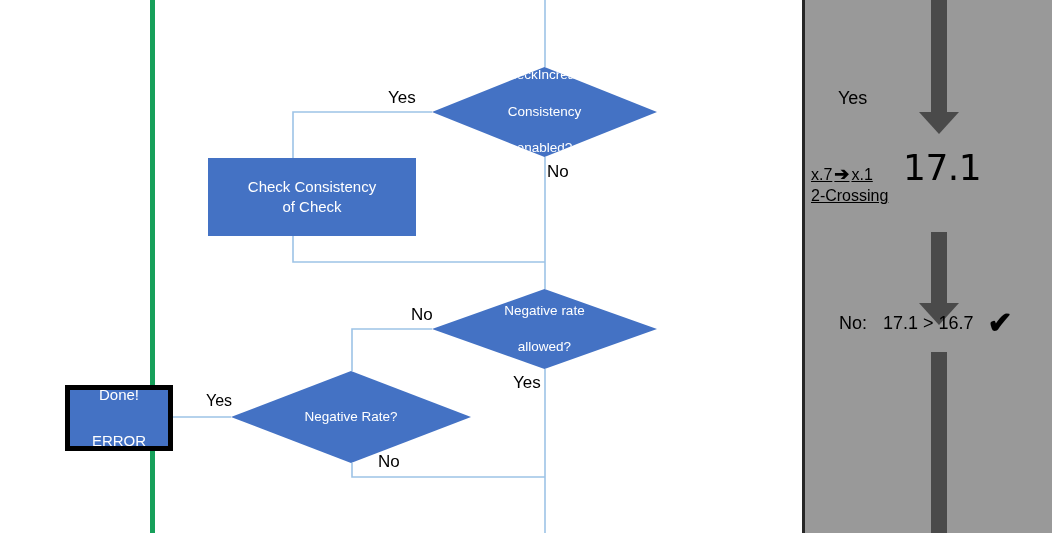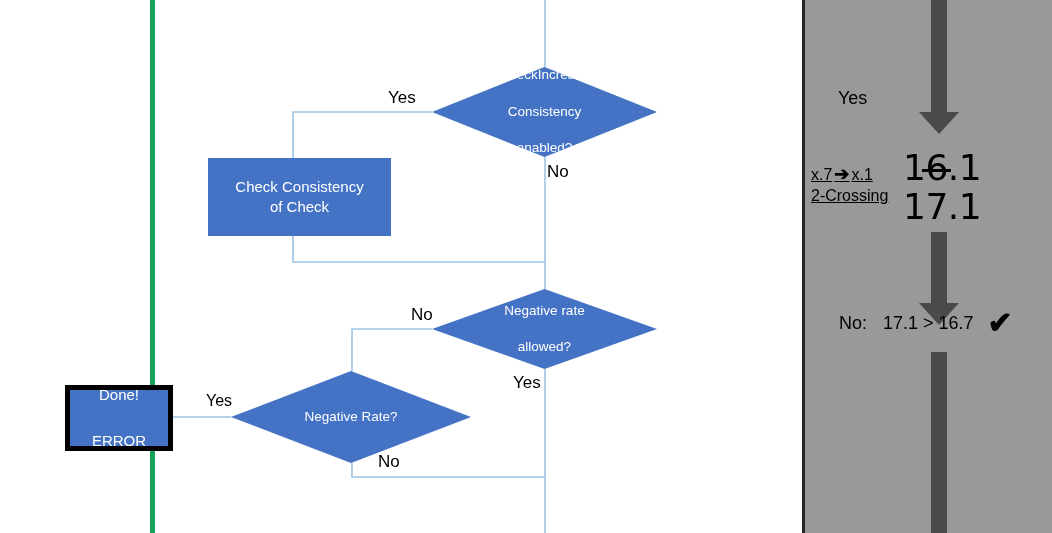--- a/index.html
+++ b/index.html
@@ -68,21 +68,21 @@
   #diamond-negative-rate {
     left: 231px; top: 371px;
     width: 240px; height: 92px;
   }
 
   
   #box-check-consistency {
     position: absolute;
     z-index: 3;
     left: 208px; top: 158px;
-    width: 183px; height: 78px;
+    width: 208px; height: 78px;
     background: #4472C4;
     color: #ffffff;
     display: flex;
     align-items: center;
     justify-content: center;
     text-align: center;
     font-size: 15px;
     line-height: 1.35;
     box-sizing: border-box;
   }
@@ -286,21 +286,20 @@
   </svg>
 
   <div class="panel-text" id="panel-yes">Yes</div>
 
   <div class="panel-text" id="panel-row-labels">
     <span class="lbl"><span>x.7</span><span class="arrow-glyph">➔</span><span>x.1</span></span>
     <span class="lbl">2-Crossing</span>
   </div>
 
   <div class="panel-text" id="panel-values">
-    <span class="val struck"><span>1</span><span class="strike-target">6</span><span>.1</span></span>
     <span class="val">17.1</span>
   </div>
 
   <div class="panel-text" id="panel-conclusion">
     <span class="no-word">No:</span><span class="ineq">17.1 &gt; 16.7</span><span class="check">✔</span>
   </div>
 
 </div>
 
 </body></html>

